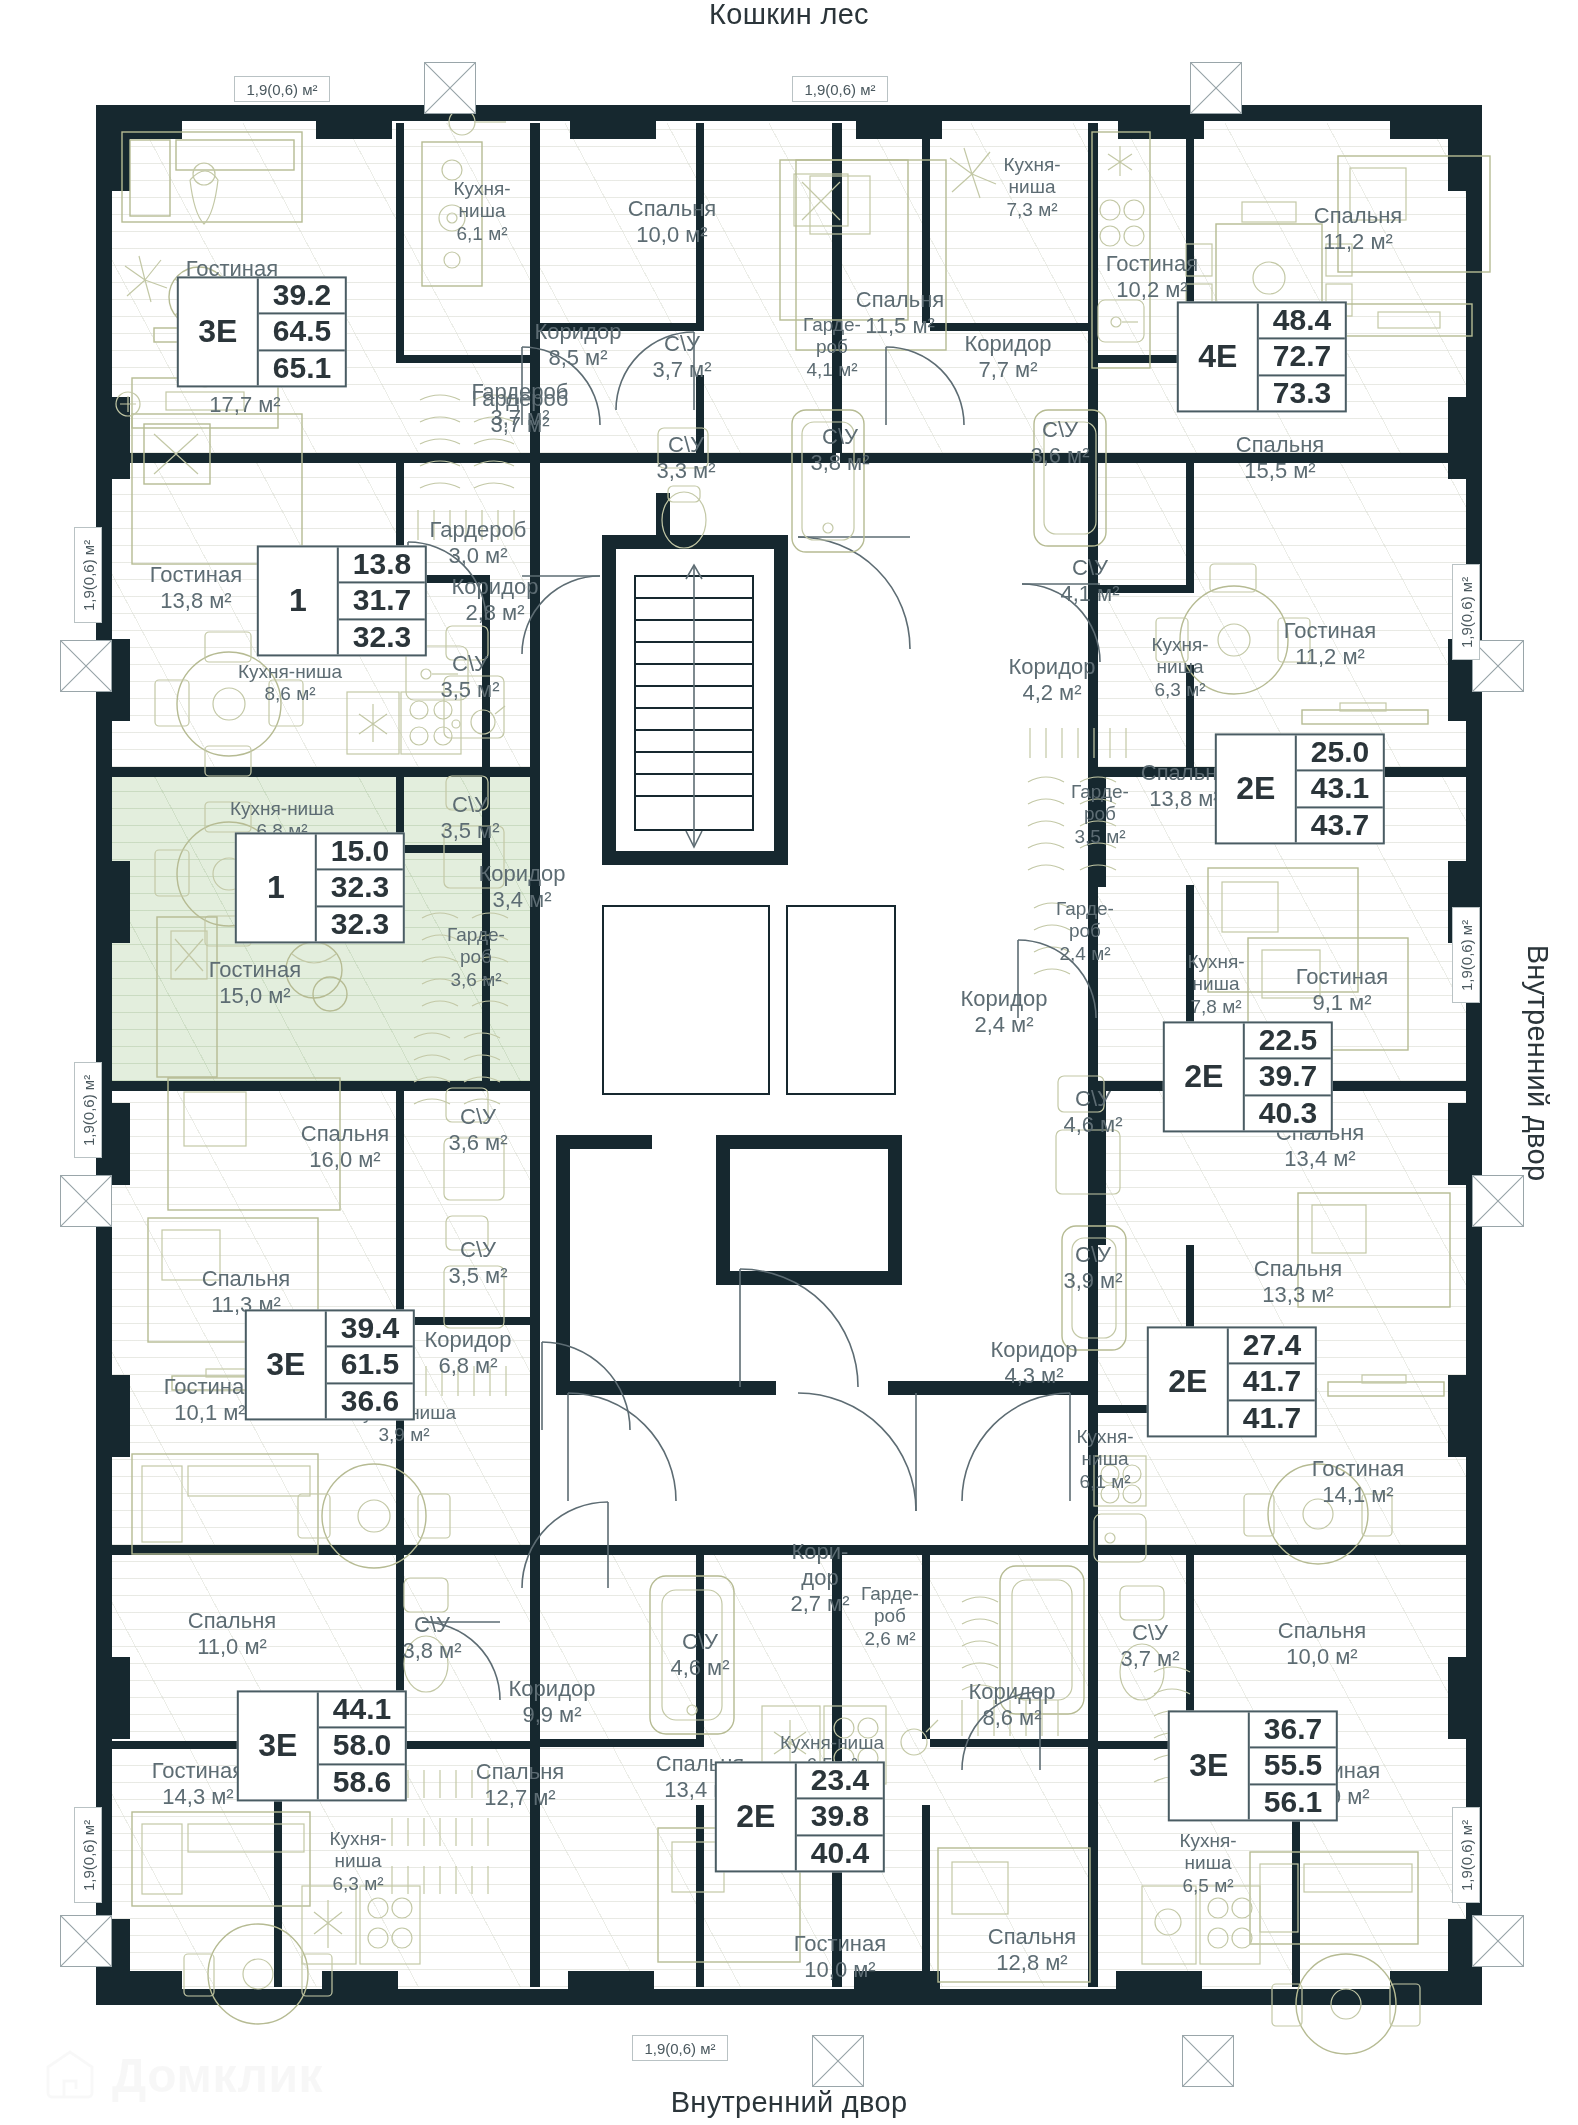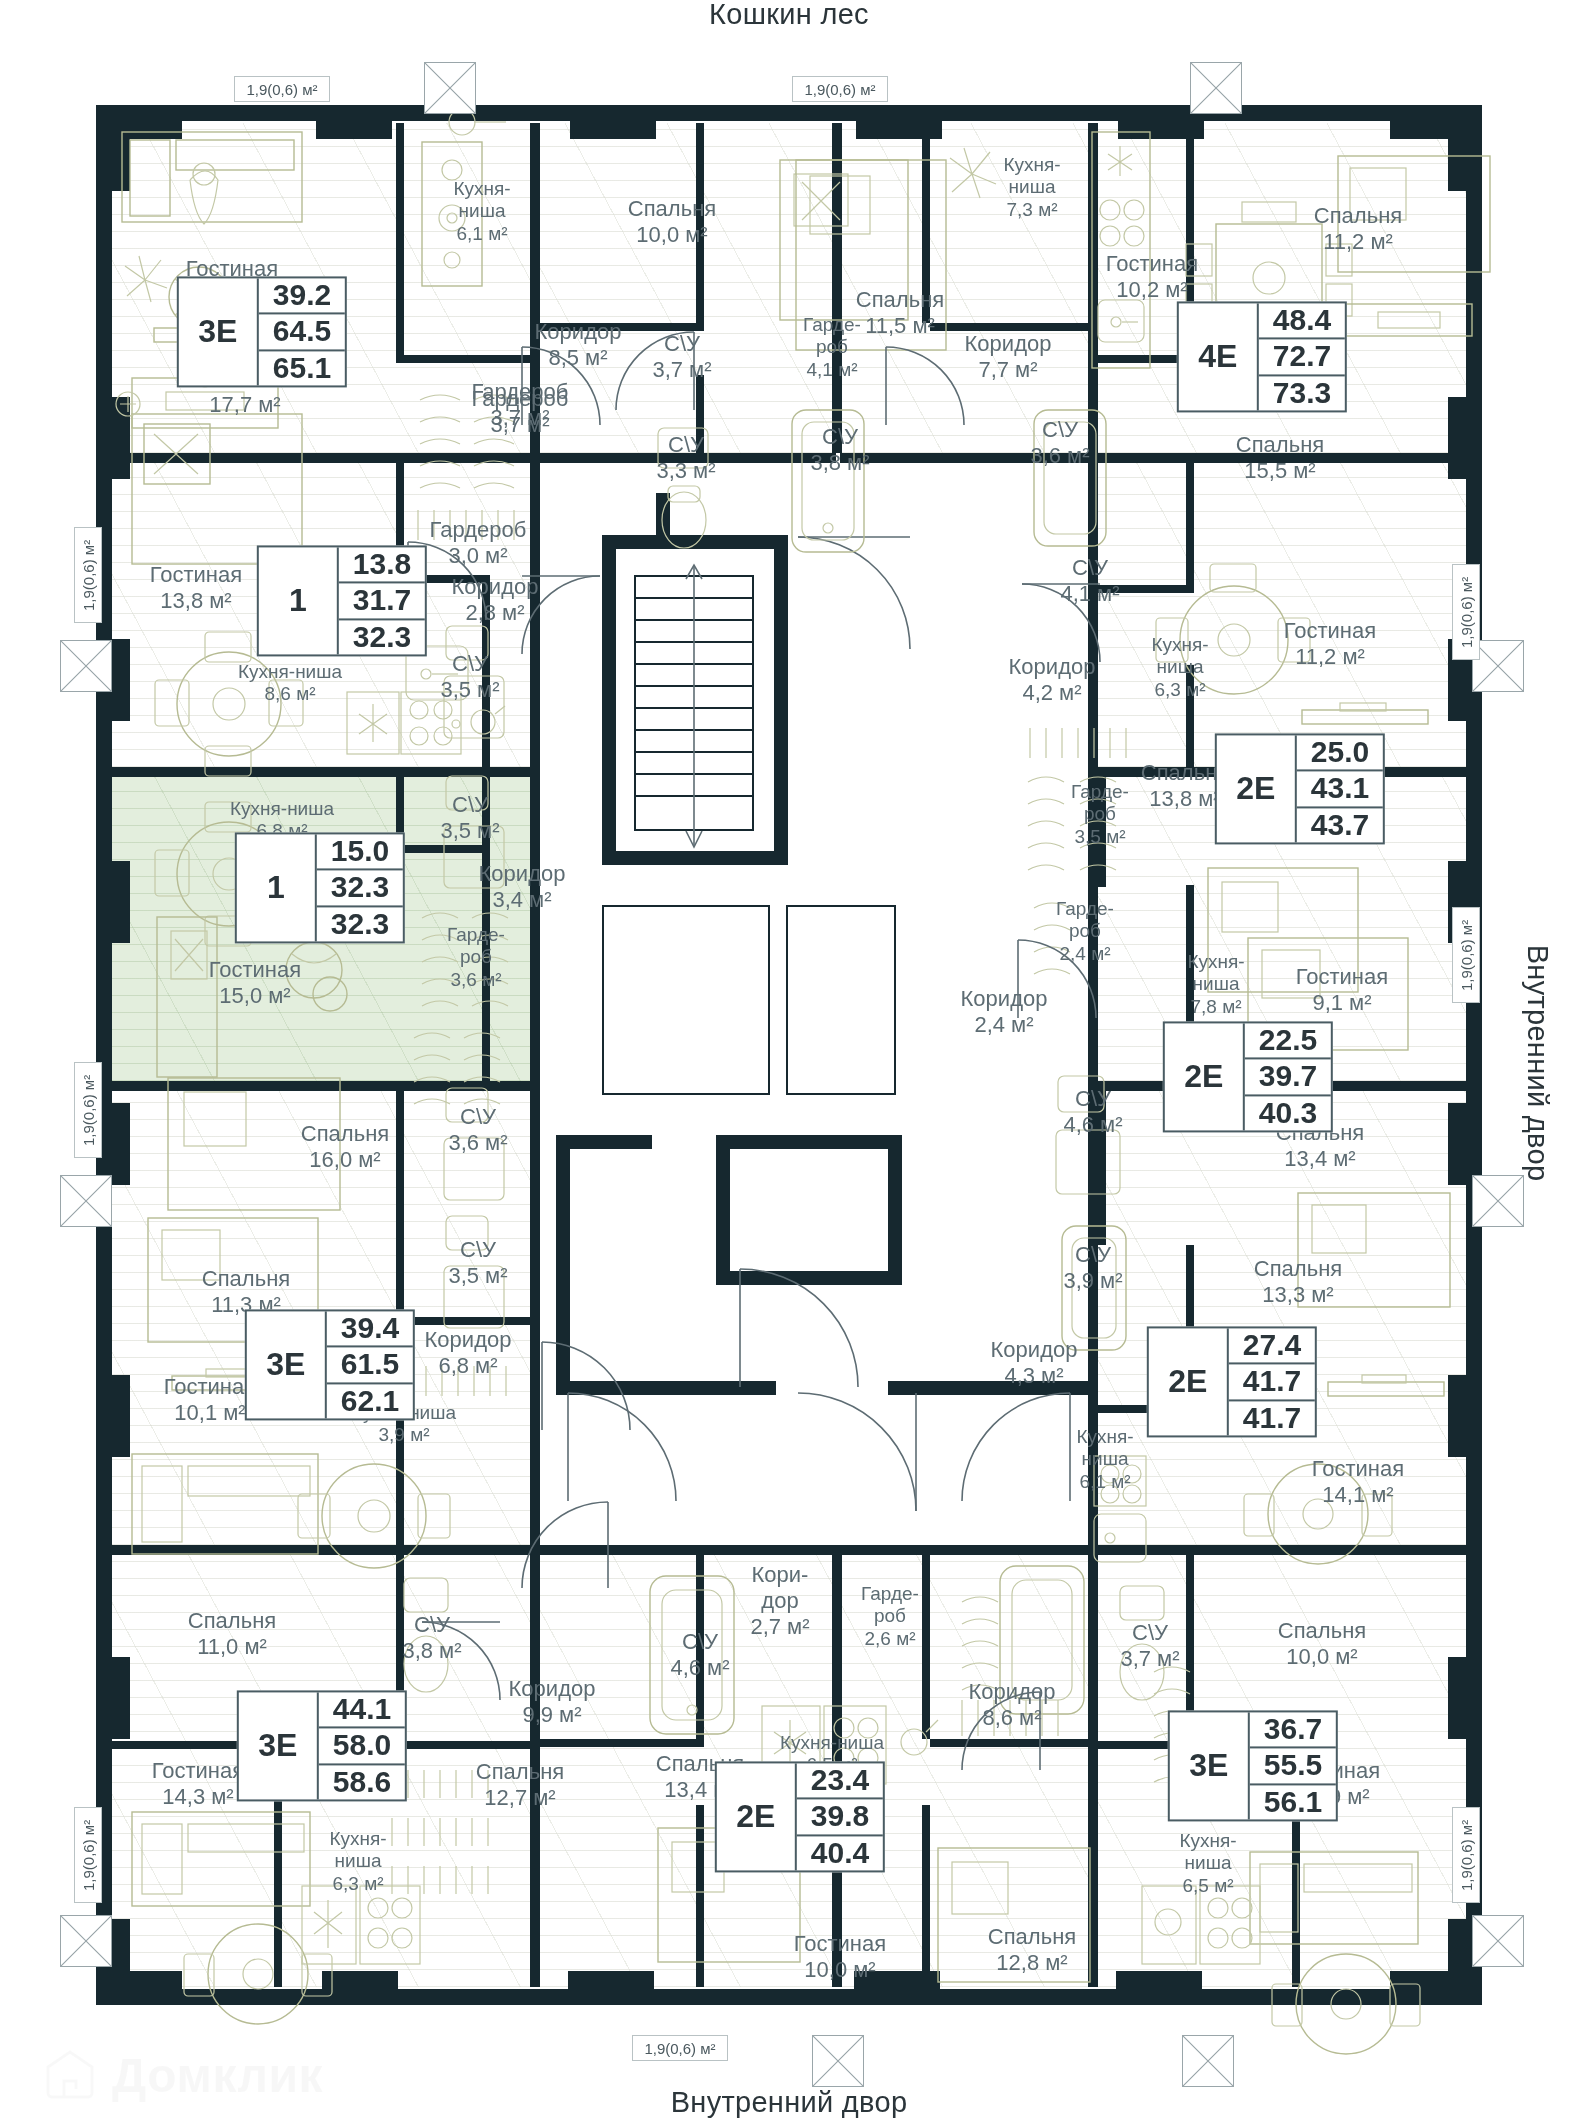--- a/index.html
+++ b/index.html
@@ -1086,21 +1086,21 @@
 ниша</span><span class="a">6,1 м²</span></div>
       <div class="room" style="left: 1358px; top: 1482px;"><span class="a">Гостиная</span><span class="a">14,1 м²</span></div>
       <div class="room" style="left: 232px; top: 1634px;"><span class="a">Спальня</span><span class="a">11,0 м²</span></div>
       <div class="room" style="left: 432px; top: 1638px;"><span class="a">С\У</span><span class="a">3,8 м²</span></div>
       <div class="room" style="left: 552px; top: 1702px;"><span class="a">Коридор</span><span class="a">9,9 м²</span></div>
       <div class="room" style="left: 198px; top: 1784px;"><span class="a">Гостиная</span><span class="a">14,3 м²</span></div>
       <div class="room sm" style="left: 358px; top: 1862px;"><span class="a">Кухня-
 ниша</span><span class="a">6,3 м²</span></div>
       <div class="room" style="left: 520px; top: 1785px;"><span class="a">Спальня</span><span class="a">12,7 м²</span></div>
       <div class="room" style="left: 700px; top: 1655px;"><span class="a">С\У</span><span class="a">4,6 м²</span></div>
-      <div class="room" style="left: 780px; top: 1578px; margin-top: 23px;"><span class="a">Кори-
+      <div class="room" style="left: 820px; top: 1578px;"><span class="a">Кори-
 дор</span><span class="a">2,7 м²</span></div>
       <div class="room sm" style="left: 890px; top: 1617px;"><span class="a">Гарде-
 роб</span><span class="a">2,6 м²</span></div>
       <div class="room" style="left: 700px; top: 1777px;"><span class="a">Спальня</span><span class="a">13,4 м²</span></div>
       <div class="room sm" style="left: 832px; top: 1754px;"><span class="a">Кухня-ниша</span><span class="a">6,5 м²</span></div>
       <div class="room" style="left: 840px; top: 1957px;"><span class="a">Гостиная</span><span class="a">10,0 м²</span></div>
       <div class="room" style="left: 1012px; top: 1705px;"><span class="a">Коридор</span><span class="a">8,6 м²</span></div>
       <div class="room" style="left: 1150px; top: 1646px;"><span class="a">С\У</span><span class="a">3,7 м²</span></div>
       <div class="room" style="left: 1322px; top: 1644px;"><span class="a">Спальня</span><span class="a">10,0 м²</span></div>
       <div class="room" style="left: 1334px; top: 1784px;"><span class="a">Гостиная</span><span class="a">13,9 м²</span></div>
@@ -1156,21 +1156,21 @@
           <span>22.5</span>
           <span>39.7</span>
           <span>40.3</span>
         </div>
       </div>
       <div class="badge" style="left: 330px; top: 1365px;">
         <div class="type">3Е</div>
         <div class="nums">
           <span>39.4</span>
           <span>61.5</span>
-          <span>62.1</span>
+          <span>36.6</span>
         </div>
       </div>
       <div class="badge" style="left: 1232px; top: 1382px;">
         <div class="type">2Е</div>
         <div class="nums">
           <span>27.4</span>
           <span>41.7</span>
           <span>41.7</span>
         </div>
       </div>

